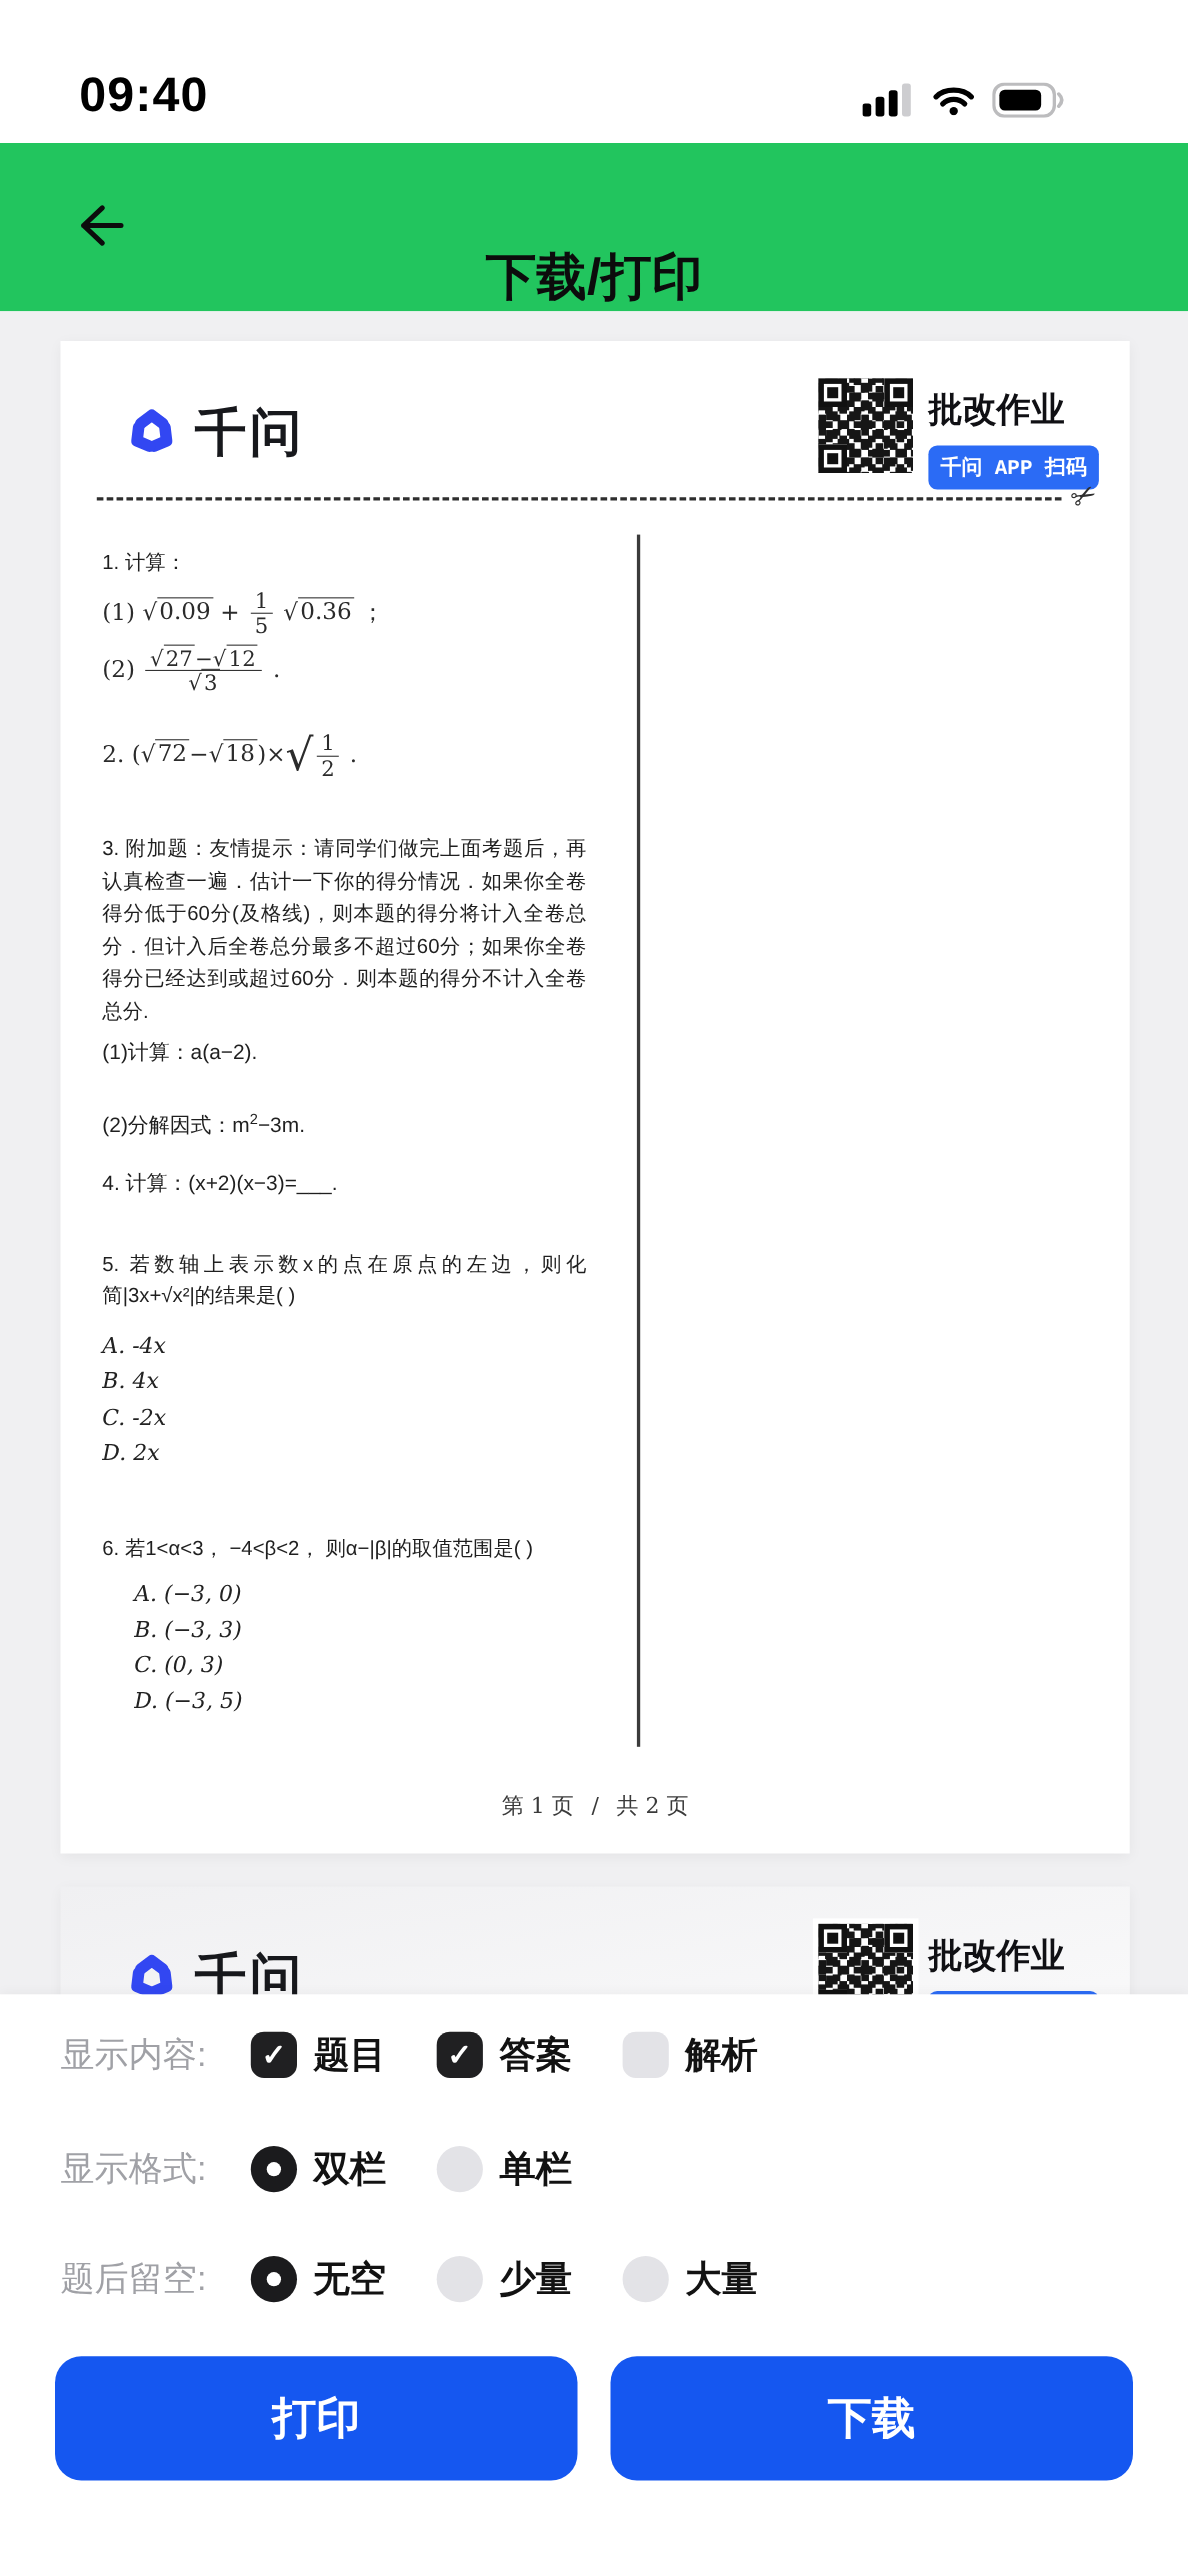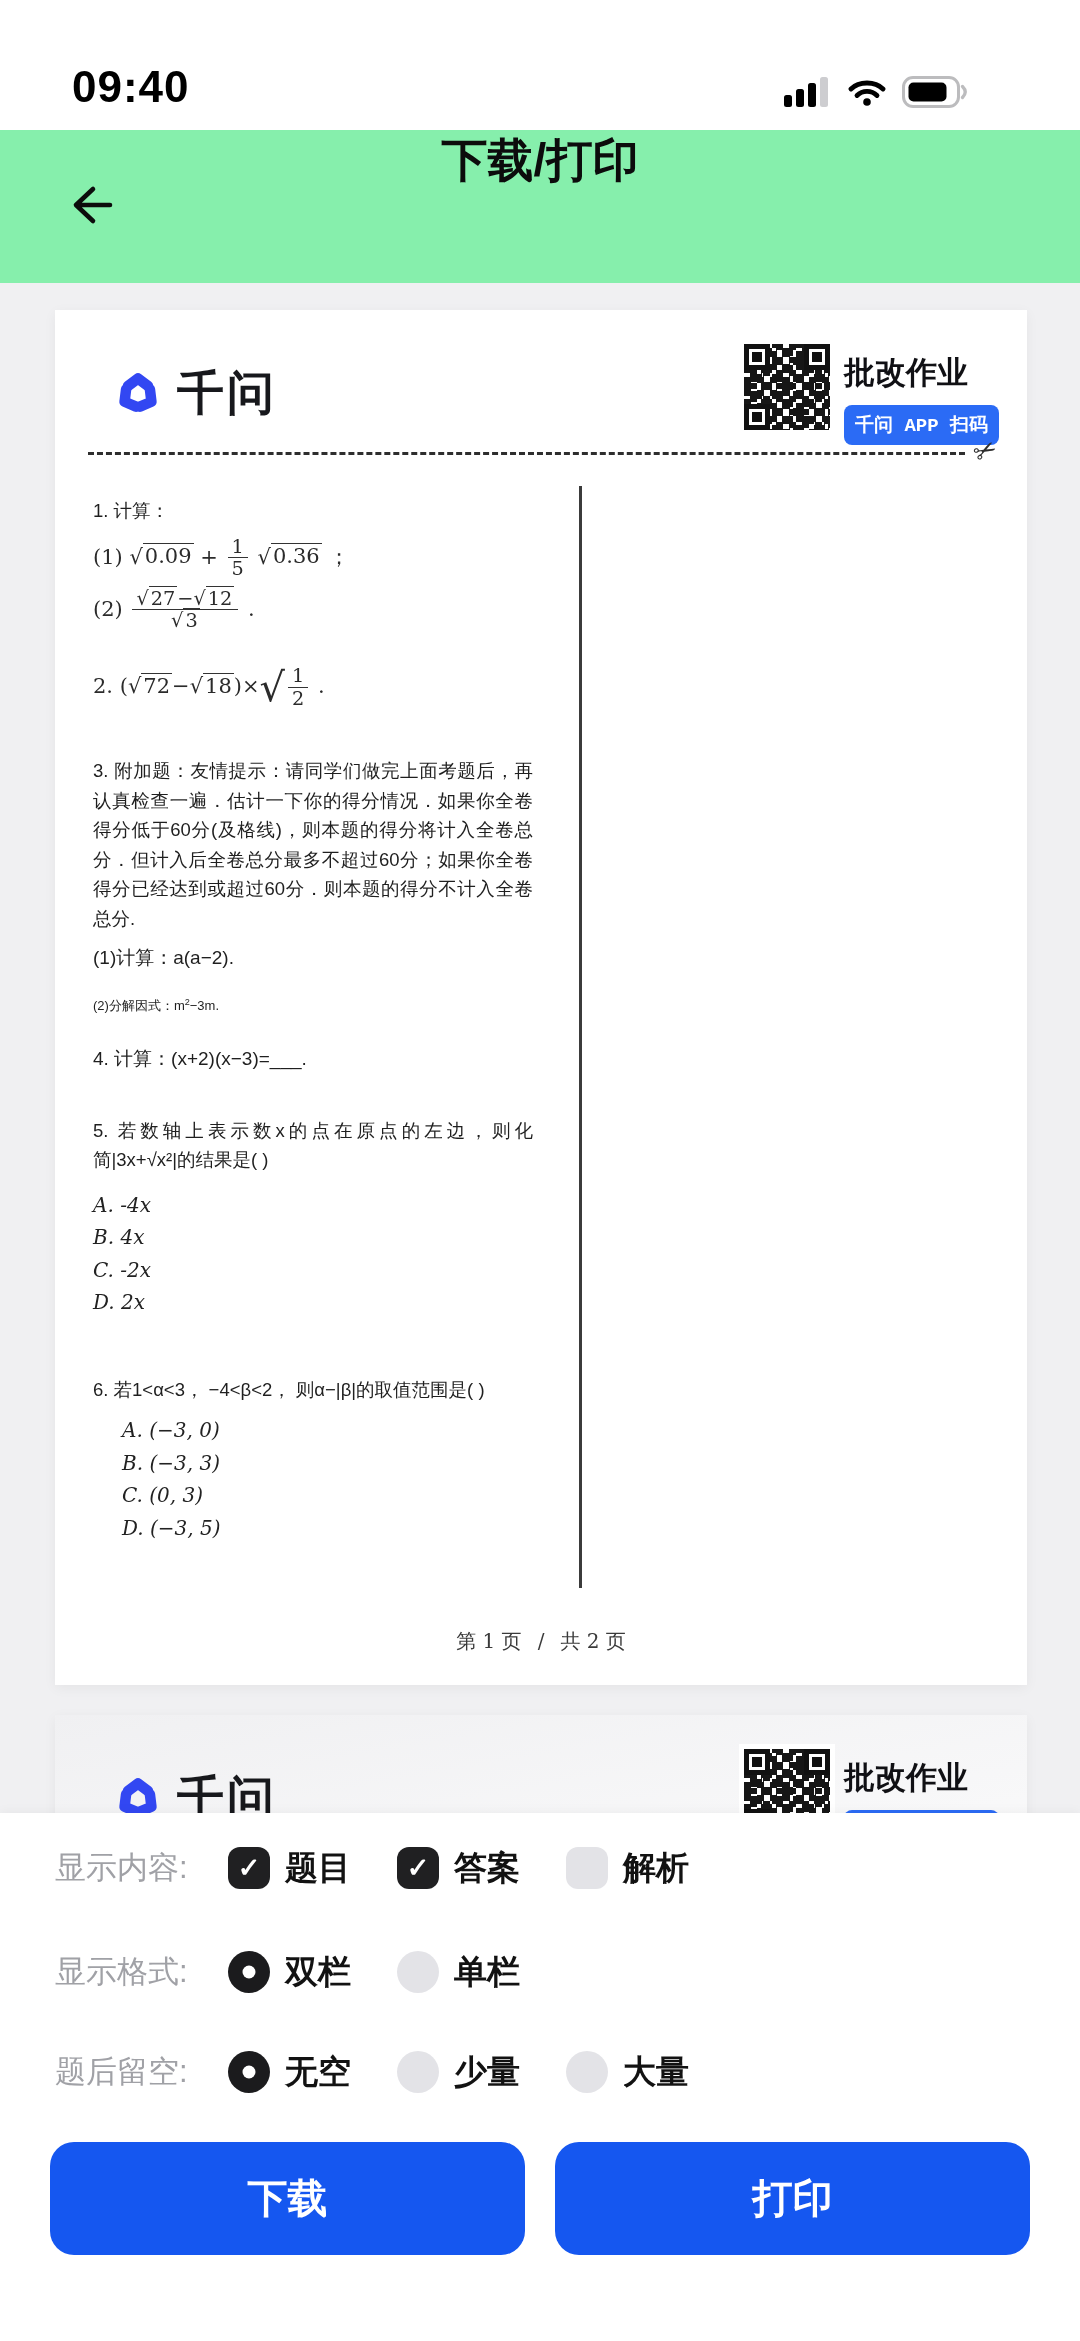--- a/index.html
+++ b/index.html
@@ -7,22 +7,22 @@
           font-family:"Liberation Sans",sans-serif;-webkit-font-smoothing:antialiased;}
 
   
   .statusbar{position:absolute;top:0;left:0;right:0;height:130px;background:#fff;
              display:flex;align-items:flex-end;justify-content:space-between;
              padding:0 112px 18px 72px;box-sizing:border-box;}
   .time{font-size:44px;font-weight:700;color:#000;letter-spacing:1px;}
   .sicons{display:flex;align-items:center;gap:16px;}
 
   
-  .navbar{position:absolute;top:130px;left:0;right:0;height:153px;background:#86efac;
-          display:flex;align-items:flex-start;justify-content:center;}
+  .navbar{position:absolute;top:130px;left:0;right:0;height:153px;background:#22c55e;
+          display:flex;align-items:flex-end;justify-content:center;}
   .backbtn{position:absolute;left:58px;top:50%;transform:translateY(-50%);width:64px;height:64px;
            display:flex;align-items:center;justify-content:center;background:none;border:none;cursor:pointer;}
   .navtitle{font-size:46px;font-weight:700;color:#0c0c0c;}
 
   
   .bodybg{position:absolute;top:283px;left:0;right:0;bottom:0;background:#f0f0f2;padding-left:16px;}
 
   
   .card{position:absolute;left:55px;width:972px;background:#fff;box-shadow:0 3px 12px rgba(0,0,0,.05);}
   .card1{top:27px;height:1375px;}
@@ -66,21 +66,21 @@
   .frac .num{border-bottom:1.7px solid #333;padding:0 4px;}
   .frac .den{padding:0 4px;}
   .bigrs{font-size:1.9em;font-style:normal;vertical-align:middle;}
 
   #p1t{margin-top:14px;}
   #p1a{margin-top:10px;}
   #p1b{margin-top:8px;}
   #p2{margin-top:32px;}
   #p3{margin-top:46px;}
   #p3a{margin-top:10px;font-size:19px;}
-  #p3b{margin-top:15px;font-size:13px;}
+  #p3b{margin-top:30px;font-size:19px;}
   #p4{margin-top:24px;font-size:19px;}
   #p5{margin-top:42px;}
   #p5opts{margin-top:14px;}
   #p6{margin-top:56px;}
   #p6opts{margin-top:10px;margin-left:29px;}
   .sup{font-size:.7em;vertical-align:super;}
 
   .pgfooter{position:absolute;bottom:30px;left:0;right:0;text-align:center;
             font-family:"DejaVu Serif",serif;font-size:20px;color:#3a3a3a;}
   .pgfooter span{margin:0 8px;}
@@ -325,18 +325,18 @@
         <span class="radio sel"></span>
         <span class="soptlabel">双栏</span>
       </div>
       <div class="sopt">
         <span class="radio"></span>
         <span class="soptlabel">单栏</span>
       </div>
     </div>
 
     <div class="btnrow">
+      <button class="bluebtn">打印</button>
       <button class="bluebtn">下载</button>
-      <button class="bluebtn">打印</button>
     </div>
   </div>
 
 </div>
 
 </body></html>

